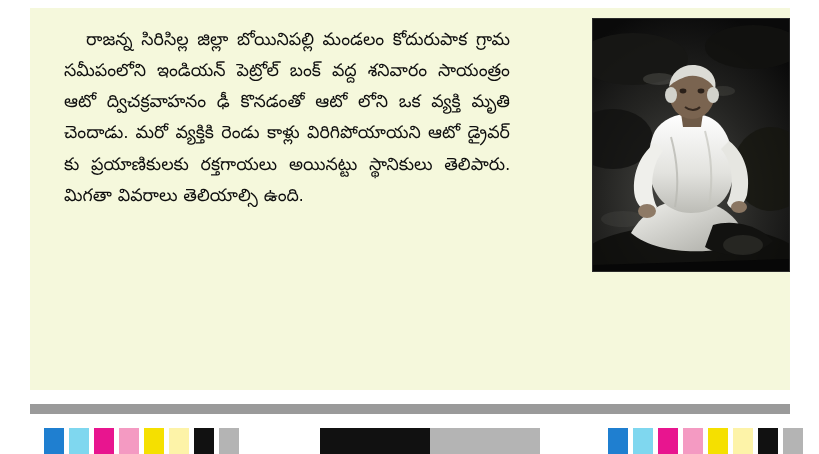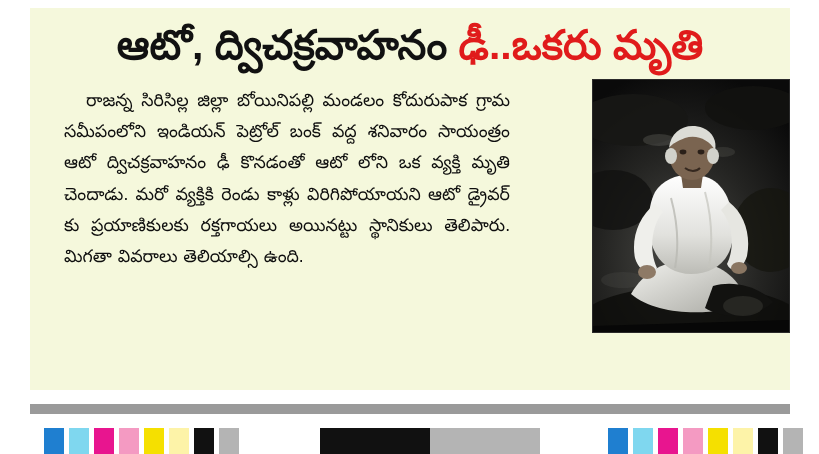--- a/index.html
+++ b/index.html
@@ -110,23 +110,20 @@
     height: 26px;
   }
 </style>
 </head>
 <body>
 
 <div class="page">
 
   <div class="article">
 
-    <div class="headline">
-      <span class="hl-dark">ఆటో, ద్విచక్రవాహనం </span><span class="hl-accent">ఢీ..ఒకరు మృతి</span>
-    </div>
 
     <div class="body-wrap">
 
       <div class="photo">
         <svg width="196" height="252" viewBox="0 0 196 252">
           <defs>
             <radialGradient id="gnd" cx="45%" cy="70%" r="75%">
               <stop offset="0%" stop-color="#4a4a46"></stop>
               <stop offset="55%" stop-color="#242422"></stop>
               <stop offset="100%" stop-color="#0a0a0a"></stop>

